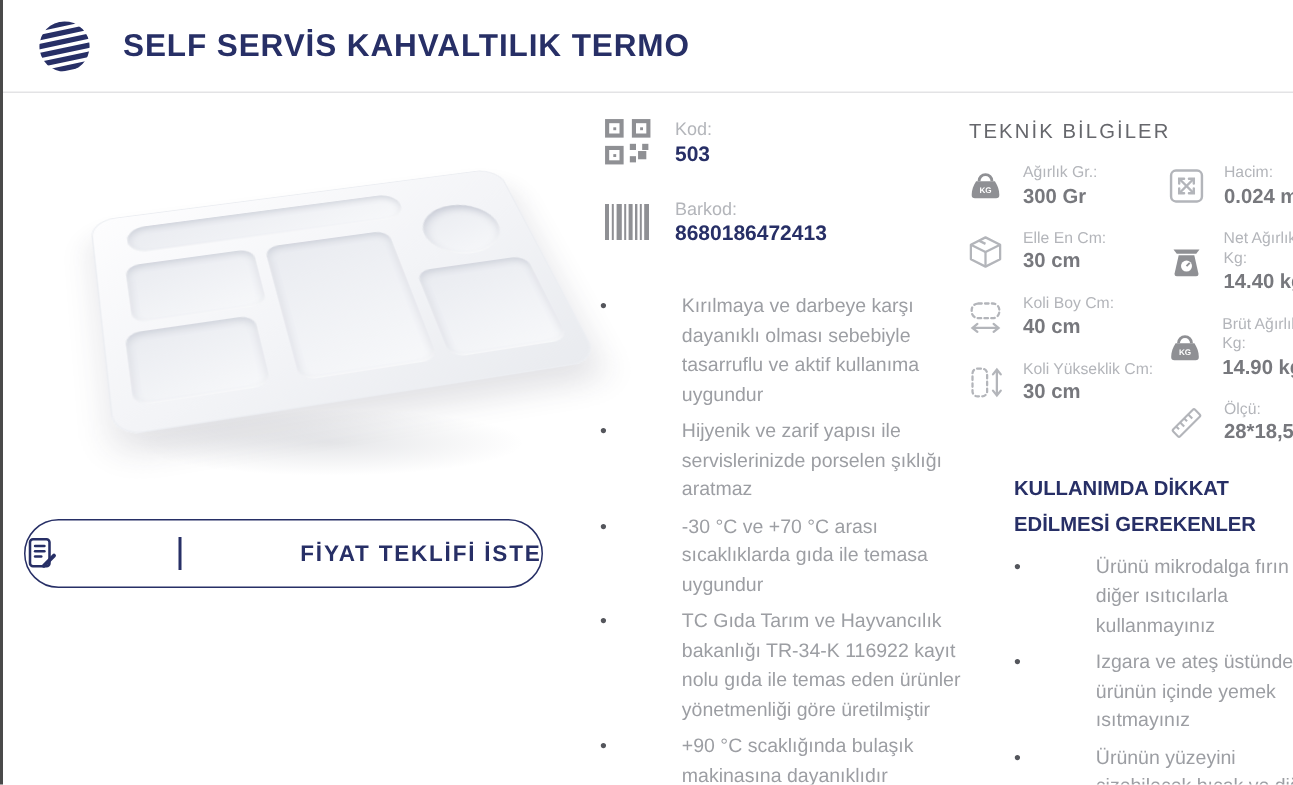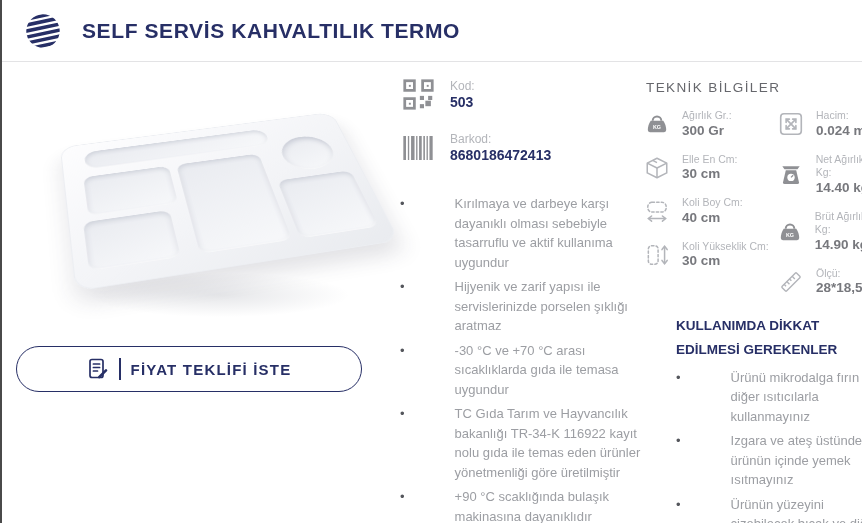--- a/index.html
+++ b/index.html
@@ -34,21 +34,21 @@
   .comp-ul    { left:20px; top:54px;  width:88px;  height:58px; }
   .comp-ll    { left:14px; top:120px; width:84px;  height:64px; }
   .comp-ctr   { left:116px; top:54px; width:88px;  height:130px; }
   .comp-rb    { left:212px; top:100px; width:78px; height:84px; }
   .comp-bowl  { left:228px; top:36px; width:54px;  height:54px; border-radius:50%;
     box-shadow:inset 0 4px 7px rgba(95,105,130,.25), inset 0 -1px 2px rgba(255,255,255,.9); }
 
   
   .quote-btn { margin-top:26px; width:346px; height:46px; background:#fff;
     border:1.6px solid #272f66; border-radius:23px; display:flex; align-items:center;
-    justify-content:center; gap:10px; cursor:pointer; }
+    justify-content:space-between; gap:10px; cursor:pointer; }
   .quote-btn .sep { width:2px; height:22px; background:#272f66; }
   .quote-label { color:#272f66; font-size:15px; font-weight:800; letter-spacing:1.2px; }
 
   
   .code-item { display:flex; align-items:center; gap:14px; margin-bottom:21px; }
   .code-icon { width:36px; display:flex; justify-content:center; }
   .code-label { color:#b3b5ba; font-size:12px; line-height:1.25; }
   .code-value { color:#272f66; font-size:14px; font-weight:800; line-height:1.2; }
 
   

